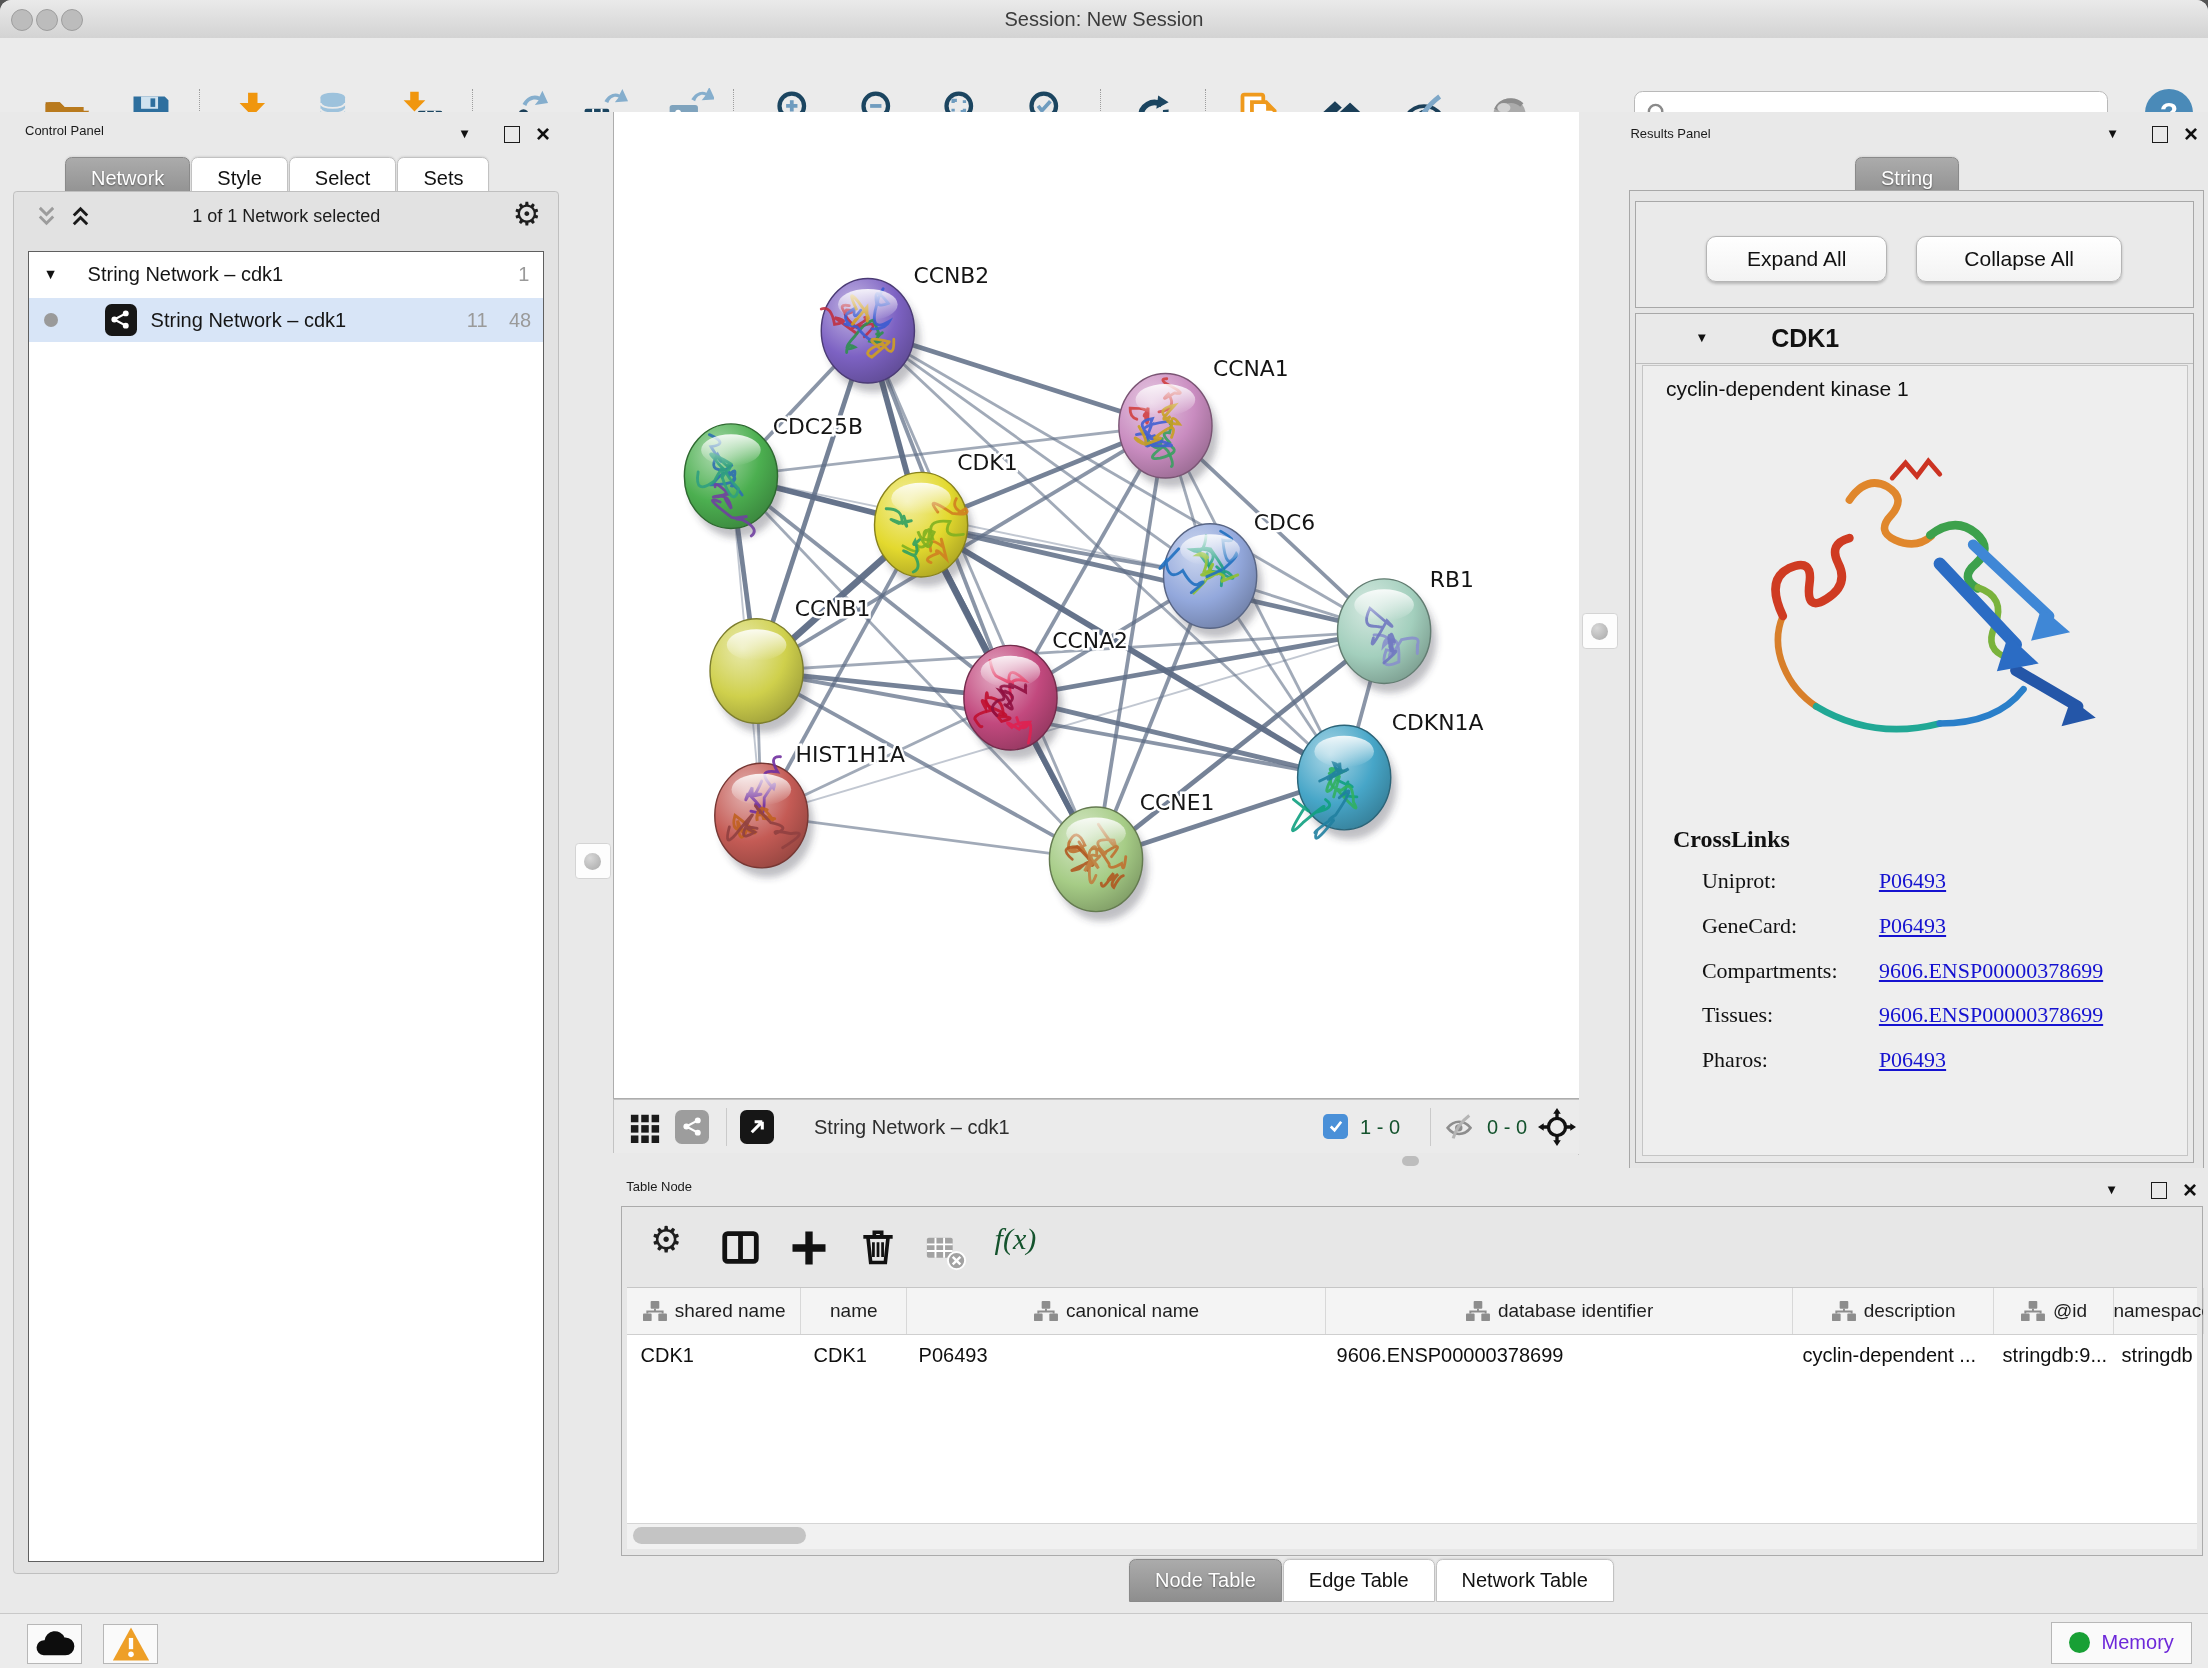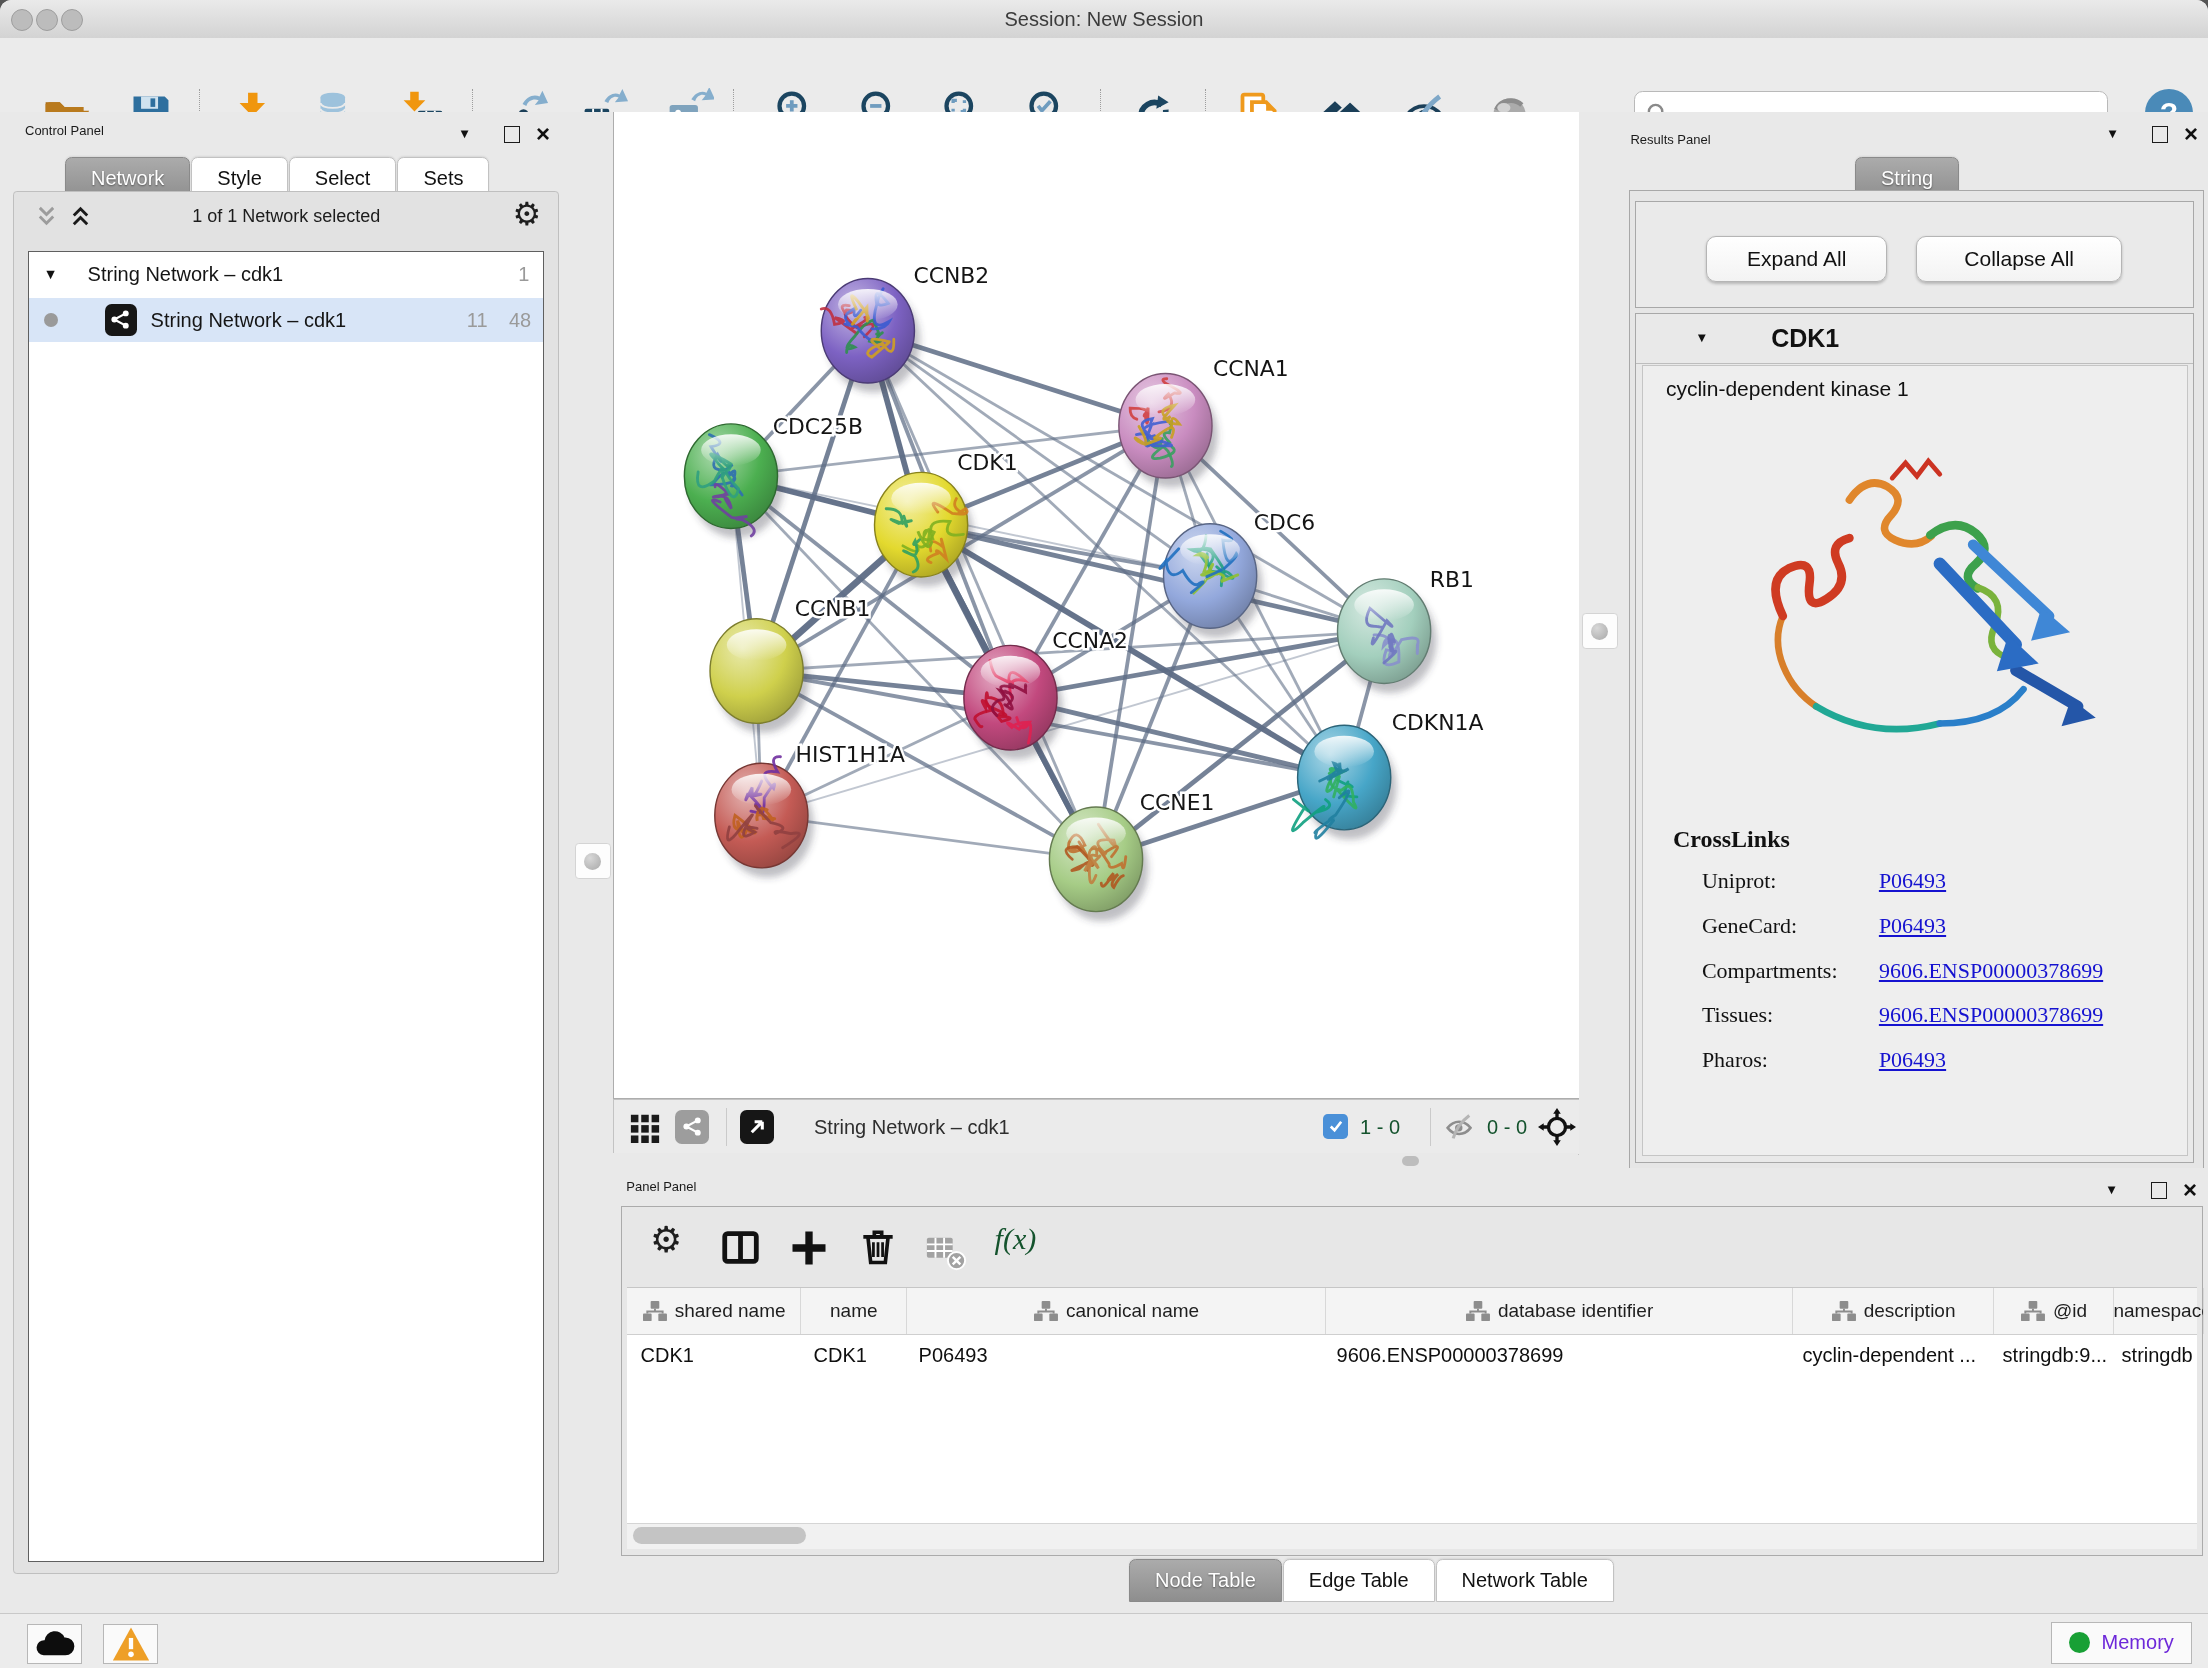--- a/index.html
+++ b/index.html
@@ -582,21 +582,21 @@
     <div style="position:absolute;left:789px;top:2.9px;width:17px;height:10.5px;border-radius:5.7px;background:#bdbdbd"></div>
   </div>
 
   <div class="abs" style="left:1579px;top:112px;width:40px;height:1056px;background:#e9e9e9">
     <div class="splitter-dotbox" style="left:2.9px;top:501px">
         <div class="splitter-dot"></div>
       </div>
   </div>
 
   <div class="abs rpanel">
-    <div class="abs panel-title" style="left:11.4px;top:20px">Results Panel</div>
+    <div class="abs panel-title" style="left:11.4px;top:14px">Results Panel</div>
     <div class="abs wctl-tri" style="left:487px;top:14.3px">▼</div>
     <div class="abs wctl-sq" style="left:533px;top:14.3px"></div>
     <div class="abs wctl-x" style="left:565px;top:10.5px">×</div>
 
     <div class="abs tab sel" style="left:236px;top:45px">String</div>
 
     <div class="abs groupbox" style="left:9.5px;top:78px;width:573px;height:978px">
       <div class="abs groupbox" style="left:5.7px;top:9.5px;width:557px;height:105px;background:#eaeaea">
         <div class="abs btnw" style="left:70px;top:34px;width:179px;height:44px;line-height:44px">Expand All</div>
         <div class="abs btnw" style="left:280px;top:34px;width:204px;height:44px;line-height:44px">Collapse All</div>
@@ -636,21 +636,21 @@
               <div class="clrow serif" style="top: 592px;"><span>Compartments:</span><a class="link serif" style="position: absolute; left: 177px; white-space: nowrap; color: rgb(21, 18, 208);">9606.ENSP00000378699</a></div>
               <div class="clrow serif" style="top: 636px;"><span>Tissues:</span><a class="link serif" style="position: absolute; left: 177px; white-space: nowrap; color: rgb(21, 18, 208);">9606.ENSP00000378699</a></div>
               <div class="clrow serif" style="top: 681px;"><span>Pharos:</span><a class="link serif" style="position: absolute; left: 177px; white-space: nowrap; color: rgb(21, 18, 208);">P06493</a></div>
             </div>
         </div>
       </div>
     </div>
   </div>
 
   <div class="abs tpanel">
-    <div class="abs panel-title" style="left:13.3px;top:11.4px">Panel Panel</div>
+    <div class="abs panel-title" style="left:13.3px;top:11.4px">Table Node</div>
     <div class="abs wctl-tri" style="left:1492px;top:14.3px">▼</div>
     <div class="abs wctl-sq" style="left:1538px;top:14.3px"></div>
     <div class="abs wctl-x" style="left:1570px;top:10.5px">×</div>
 
     <div class="abs tbox">
       <div class="abs iconlbl" style="left:28.5px;top:17px;font-size:36px">⚙</div>
       <svg class="abs" style="left:97px;top:19px" width="44" height="44" viewBox="0 0 46 46">
         <rect x="6" y="8" width="33" height="29" rx="3" fill="none" stroke="#111" stroke-width="5"></rect>
         <path d="M22.5 8v29" stroke="#111" stroke-width="5"></path>
         </svg>

